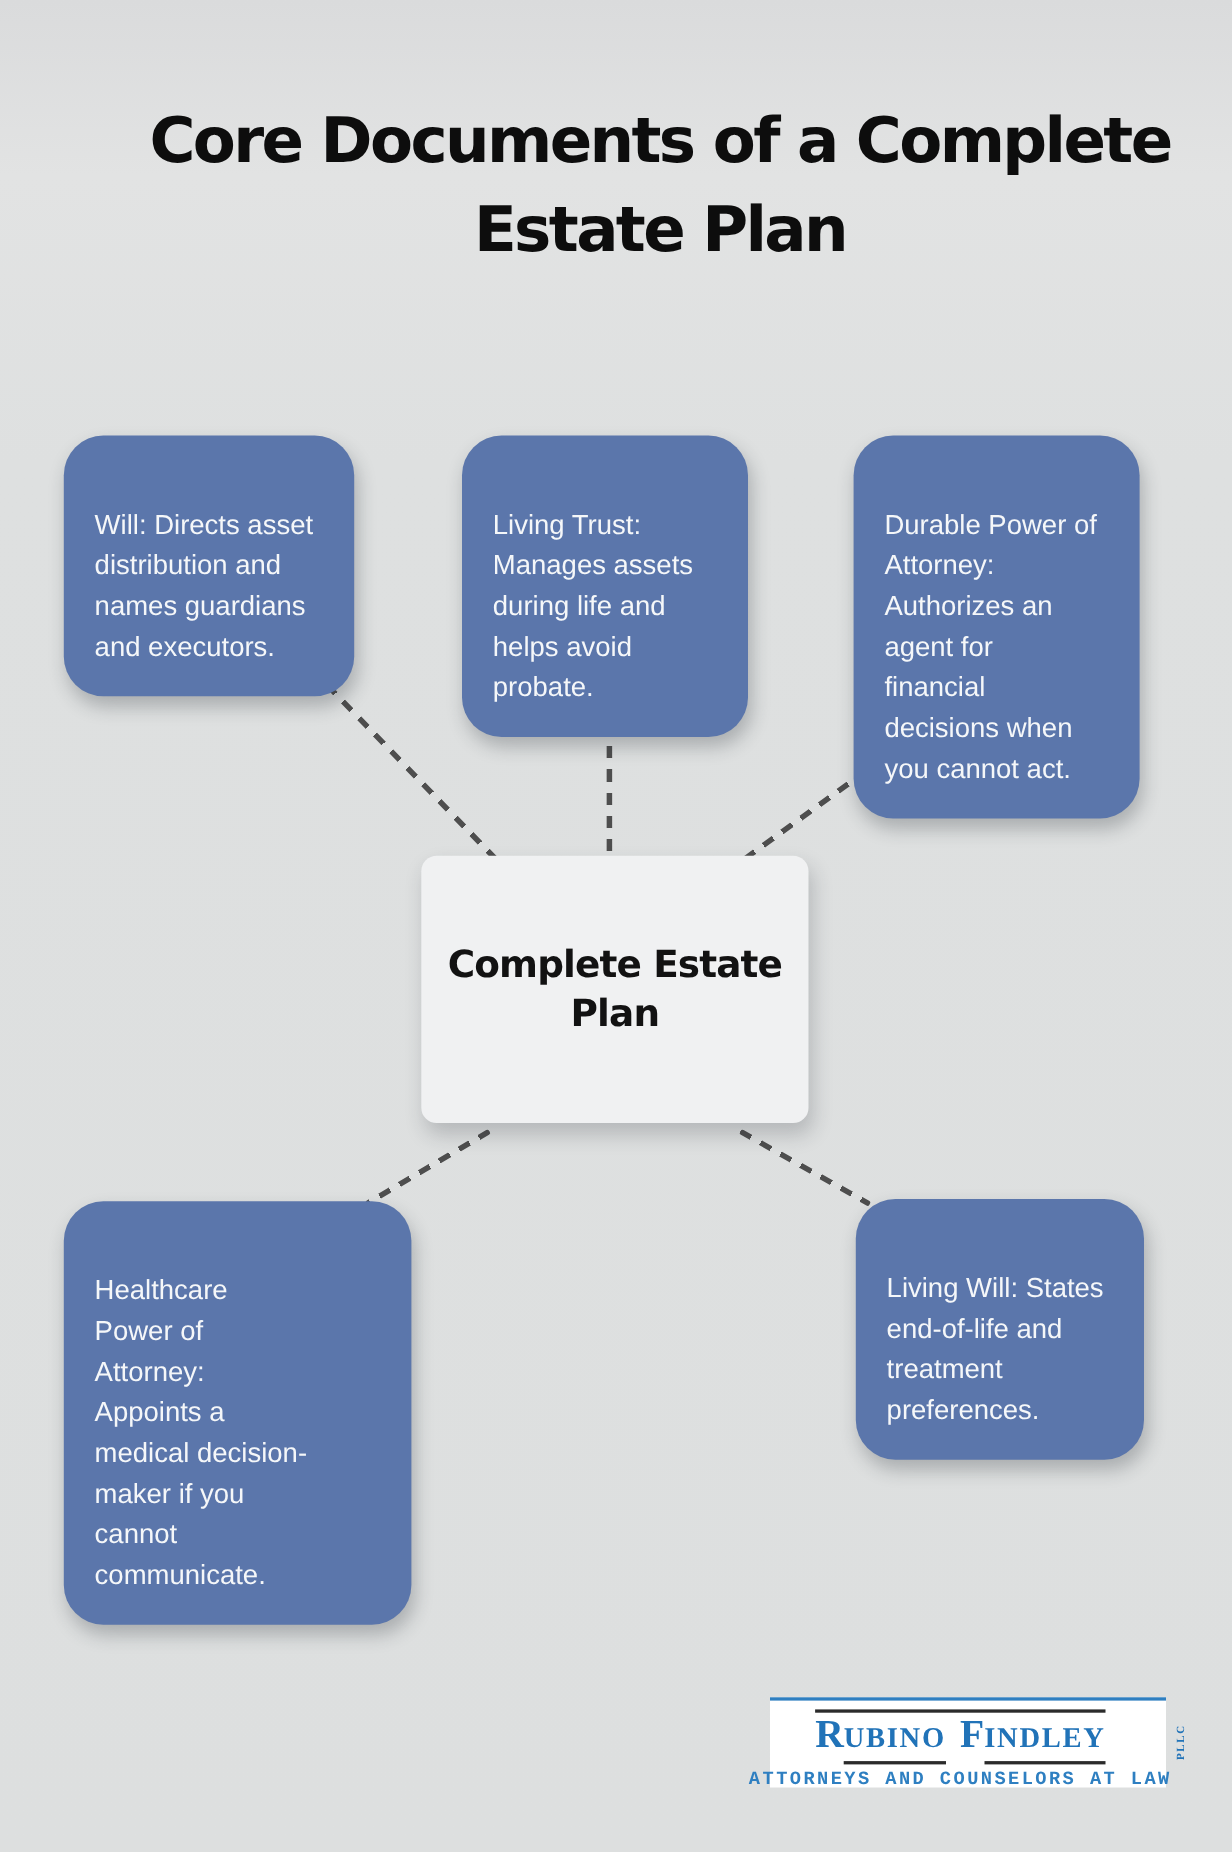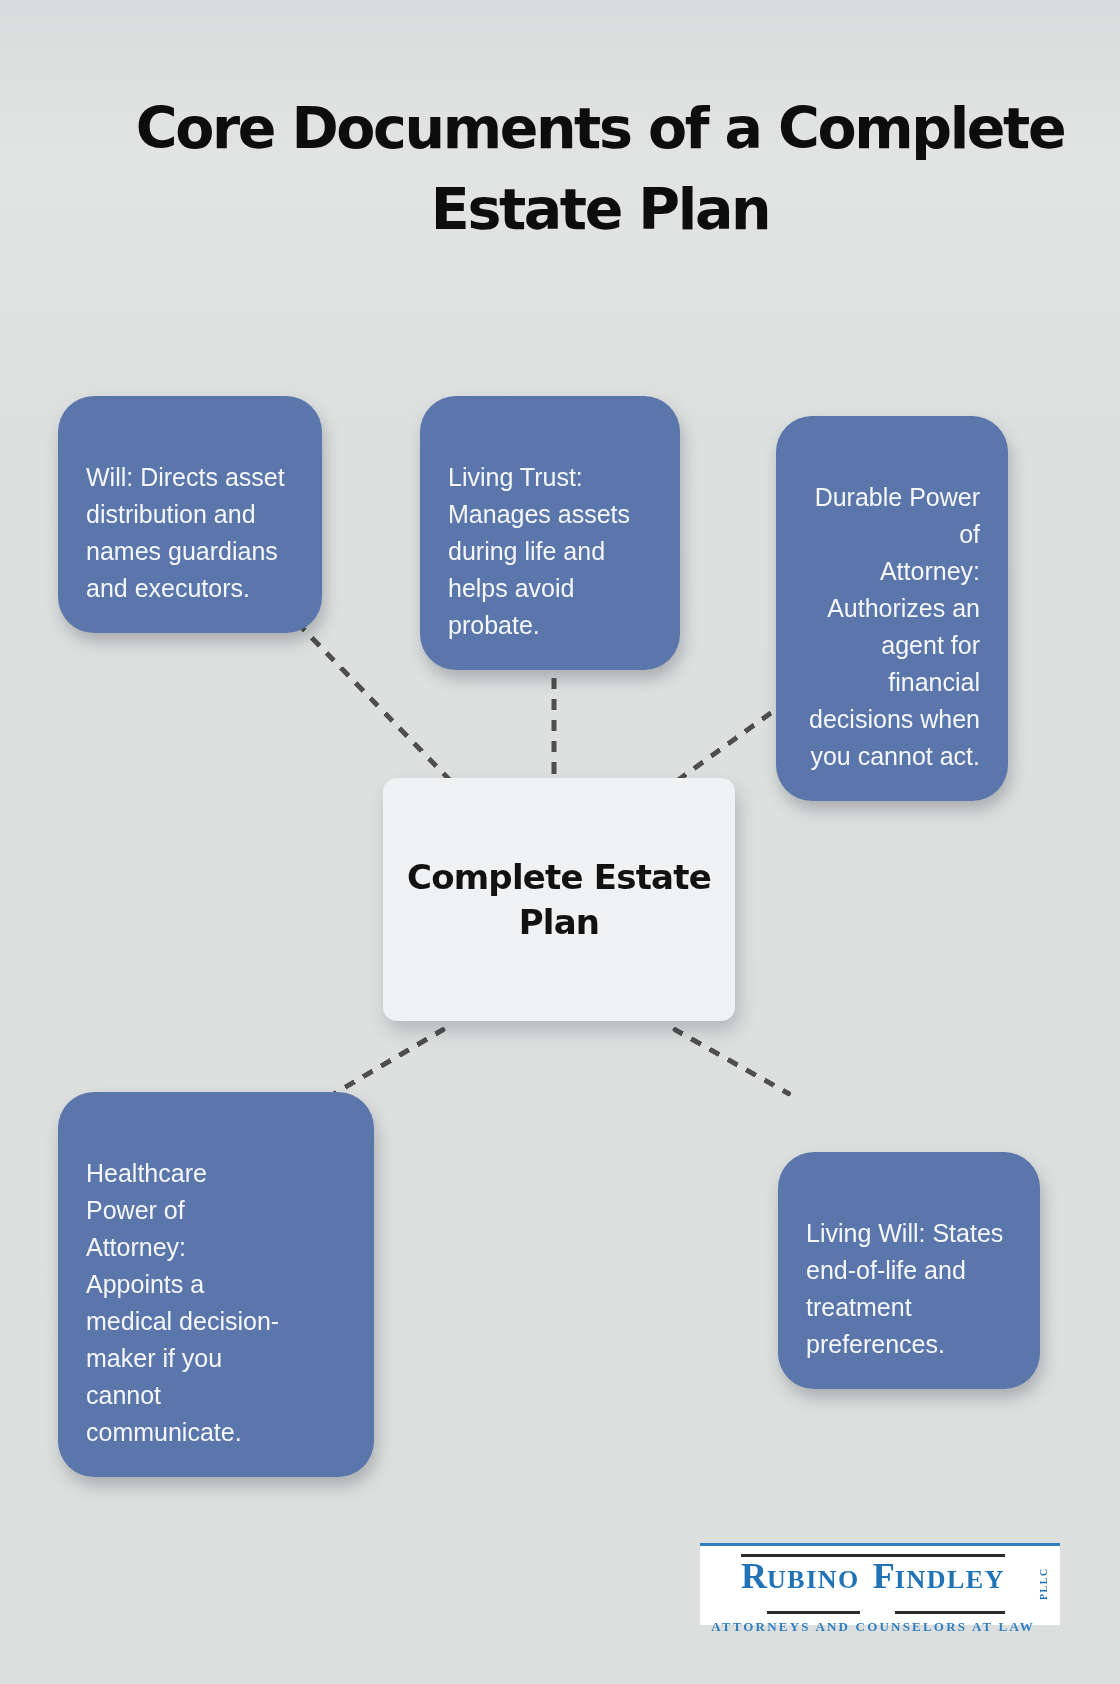--- a/index.html
+++ b/index.html
@@ -42,23 +42,23 @@
     color:var(--node-text);
     border-radius:36px;
     padding:26px 28px;
     font-size:25px;
     line-height:37px;
     white-space:pre-line;
     box-shadow:3px 9px 16px rgba(40,45,55,0.28);
   }
   .node-tl{left:58px;  top:396px;  width:264px;}
   .node-tm{left:420px; top:396px;  width:260px;}
-  .node-tr{left:776px; top:416px;  width:232px;text-align:right;}
+  .node-tr{left:776px; top:396px;  width:260px;}
   .node-bl{left:58px;  top:1092px; width:316px;}
-  .node-br{left:778px; top:1152px; width:262px;}
+  .node-br{left:778px; top:1090px; width:262px;}
 
   .center-node{
     position:absolute;left:383px;top:778px;width:352px;height:243px;
     background:var(--center-fill);
     border-radius:14px;
     box-shadow:4px 10px 18px rgba(40,45,55,0.22);
     display:flex;align-items:center;justify-content:center;
   }
   .center-label{
     font-family:"DejaVu Sans", sans-serif;
@@ -97,27 +97,27 @@
     font-family:"Liberation Serif", serif;
     font-weight:bold;
     color:var(--logo-blue);
     border-top:3px solid var(--logo-rule);
     padding-top:1px;
     display:flex;align-items:baseline;
     line-height:1;
     white-space:nowrap;
   }
   .logo-initial{font-size:36px;letter-spacing:0;}
-  .logo-rest{font-size:26px;letter-spacing:1.5px;border-bottom:3px solid var(--logo-rule);padding-bottom:18px;}
+  .logo-rest{font-size:26px;letter-spacing:1.5px;border-bottom:3px solid var(--logo-rule);padding-bottom:8px;}
   .logo-gap{width:13px;}
   .logo-tagline{
     margin-top:5px;
-    font-family:Liberation Serif, serif;
-    font-weight:bold;
-    font-size:13px;
+    font-family:Liberation Mono, monospace;
+    font-weight:bold;
+    font-size:17px;
     letter-spacing:2.2px;
     color:var(--logo-light-blue);
     white-space:nowrap;
   }
   .logo-pllc{
     font-family:"Liberation Serif", serif;
     font-weight:bold;
     font-size:10px;
     letter-spacing:1.5px;
     color:var(--logo-blue);

